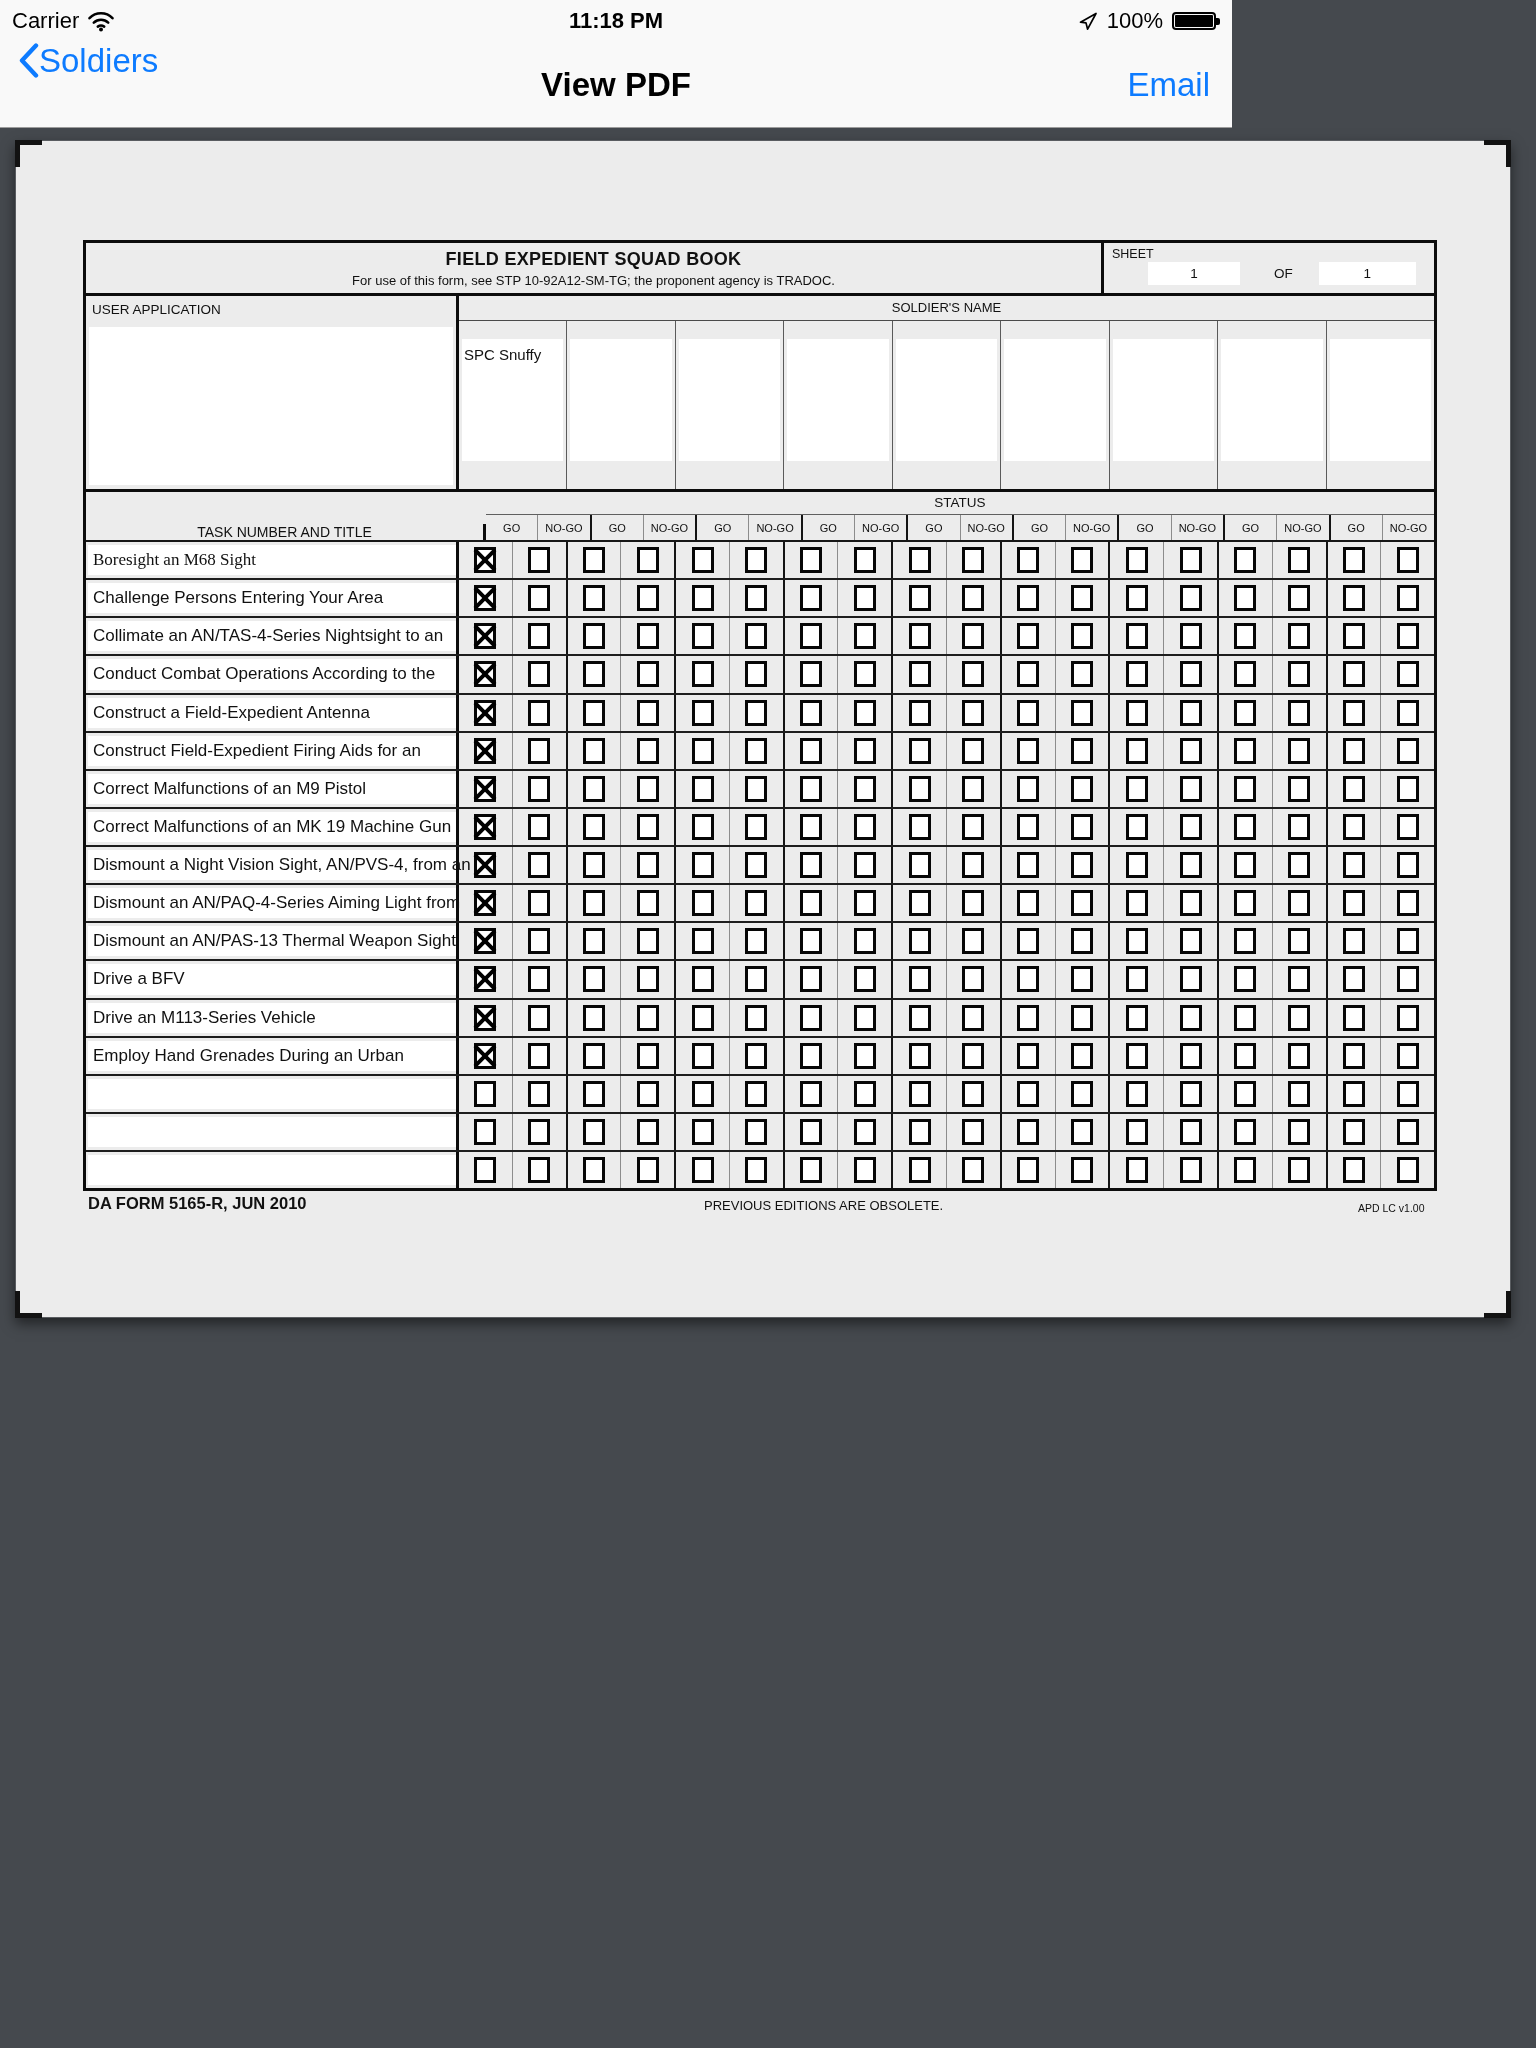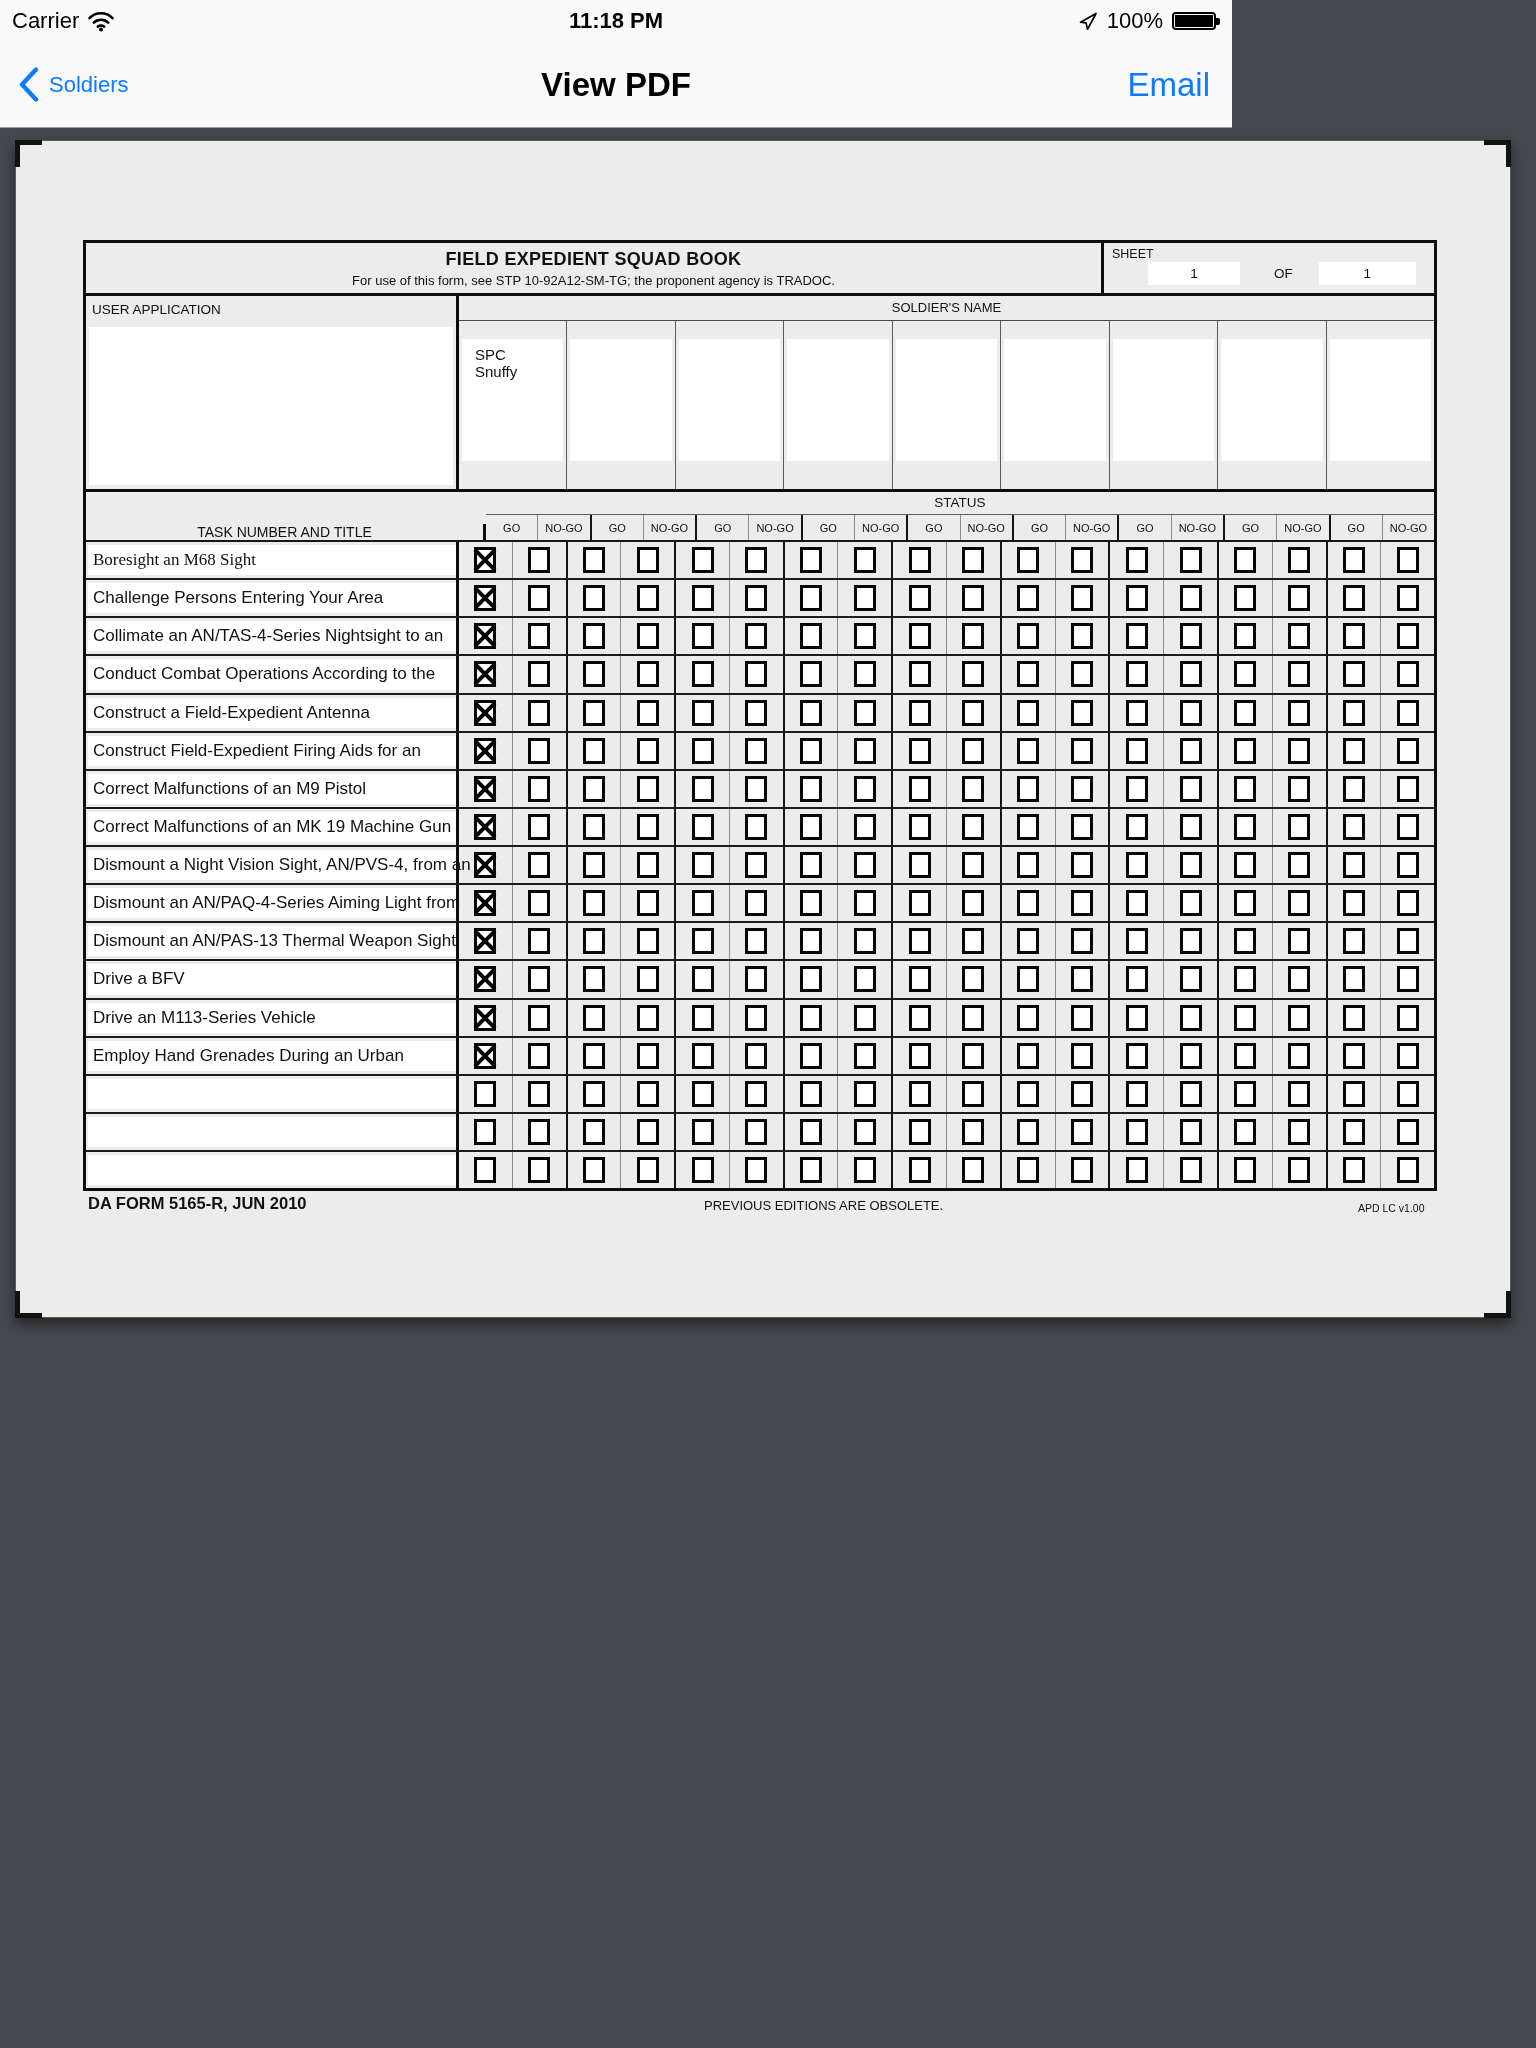--- a/index.html
+++ b/index.html
@@ -13,22 +13,22 @@
     background:#f9f9f9;border-bottom:1px solid #9c9c9c;z-index:5;}
   .statusbar{position:absolute;left:0;top:0;right:0;height:42px;
     display:flex;align-items:center;padding:0 12px;font-size:22px;color:#000;}
   .sb-left{display:flex;align-items:center;gap:8px;width:360px;}
   .sb-center{flex:1;text-align:center;font-weight:bold;}
   .sb-right{width:360px;display:flex;align-items:center;justify-content:flex-end;gap:9px;}
   .battery{position:relative;width:44px;height:18px;border:2px solid #000;border-radius:4px;margin-right:4px;}
   .batt-fill{position:absolute;left:1px;top:1px;right:1px;bottom:1px;background:#000;border-radius:1px;}
   .batt-nub{position:absolute;right:-6px;top:4px;width:4px;height:7px;background:#000;border-radius:0 2px 2px 0;}
   .navbar{position:absolute;left:0;top:42px;right:0;height:85px;}
-  .nav-back{position:absolute;left:18px;top:0;height:85px;display:flex;align-items:center;gap:10px;
-    color:#0d7bff;font-size:22px;cursor:pointer;}
+  .nav-back{position:absolute;left:18px;top:0;height:85px;display:flex;
+    color:#0d7bff;font-size:33px;cursor:pointer;}
   .nav-title{position:absolute;left:0;right:0;top:0;height:85px;display:flex;align-items:center;justify-content:center;
     font-size:33px;font-weight:bold;color:#000;}
   .nav-action{position:absolute;right:22px;top:0;height:85px;display:flex;align-items:center;
     color:#0d7bff;font-size:33px;cursor:pointer;}
   
   .backdrop{position:absolute;left:0;top:128px;width:1536px;height:1920px;background:#45494e;}
   .page{position:absolute;left:15px;top:12px;width:1496px;height:1178px;
     background:#ececec;border:1px solid #595c60;
     box-shadow:0 6px 12px rgba(0,0,0,0.5);}
   .corner{position:absolute;width:27px;height:27px;}
@@ -54,21 +54,21 @@
   .r-ua{height:196px;display:flex;border-bottom:3px solid #0c0c0c;}
   .ua-cell{width:373px;border-right:3px solid #0c0c0c;padding:4px 3px 16px 3px;}
   .ua-label{font-size:13.5px;padding:2px 3px 0 3px;}
   .ua-input{margin-top:10px;height:158px;background:#fff;}
   .names{flex:1;display:flex;flex-direction:column;}
   .names-header{height:25px;border-bottom:1px solid #4a4a4a;text-align:center;font-size:13px;line-height:23px;}
   .names-cols{flex:1;display:flex;}
   .name-col{flex:1;position:relative;border-right:1px solid #5a5a5a;}
   .name-col:last-child{border-right:none;}
   .name-input{position:absolute;left:3px;right:3px;top:18px;height:122px;background:#fff;
-    font-size:15px;padding:7px 13px;overflow:hidden;}
+    font-size:15px;padding:7px 2px;overflow:hidden;}
   
   .r-head{height:50px;display:flex;border-bottom:2px solid #161616;}
   .task-head{width:400px;border-right:3px solid #0c0c0c;display:flex;align-items:center;justify-content:center;
     font-size:14px;margin-top:32px;}
   .status-head{flex:1;display:flex;flex-direction:column;}
   .status-label{height:22px;text-align:center;font-size:13.5px;line-height:22px;}
   .gonogo-row{flex:1;display:flex;border-top:1px solid #5f5f5f;}
   .pair-label{flex:1;display:flex;border-right:2px solid #141414;}
   .pair-label:last-child{border-right:none;}
   .half{flex:1;text-align:center;font-size:11px;display:flex;align-items:center;justify-content:center;}

